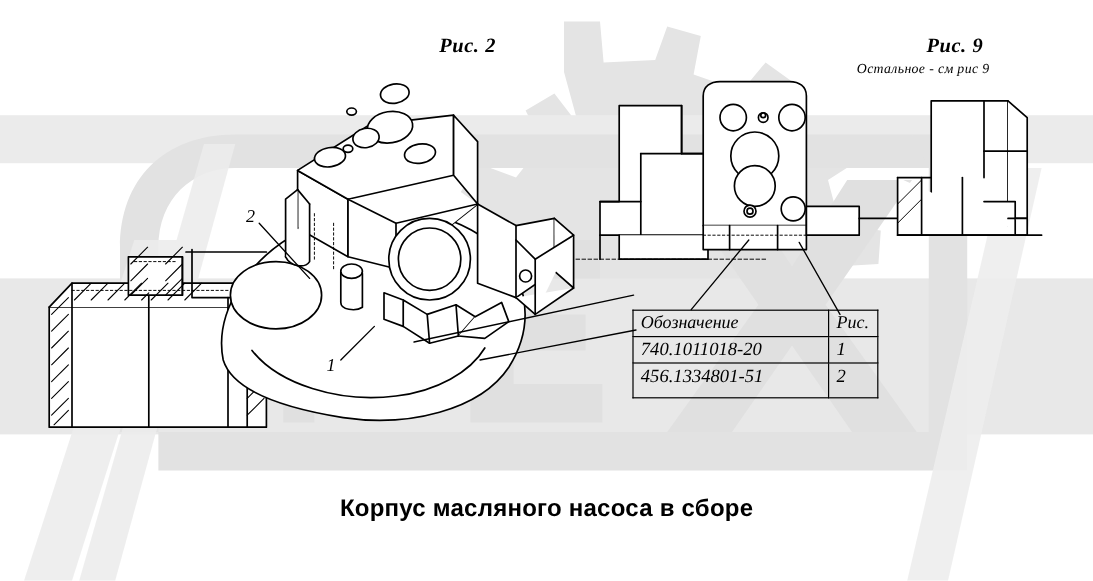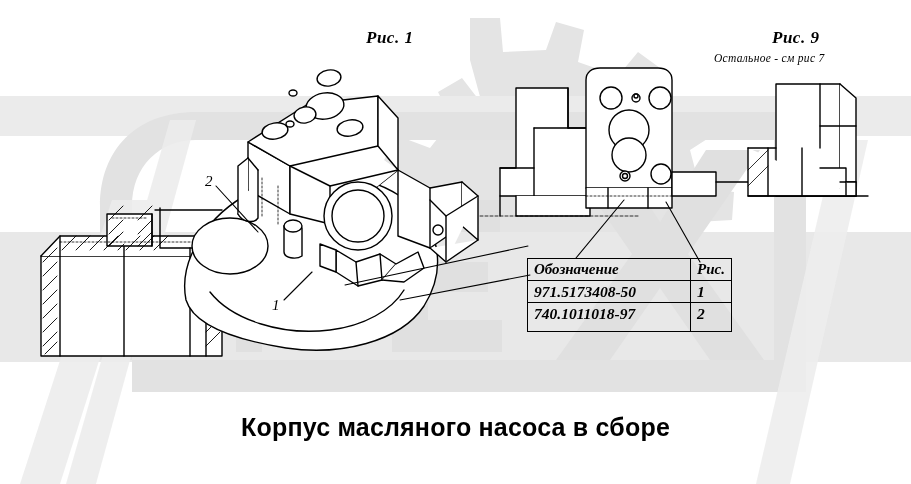--- a/index.html
+++ b/index.html
@@ -52,41 +52,41 @@
     border-collapse:collapse;
     background:transparent;
     font-family:"Liberation Serif", serif;
     font-style:italic;
     font-size:15px;
     color:#000;
   }
   #spec-table td,#spec-table th{
     border:1.3px solid #000;
     padding:1px 6px;
-    font-weight:bold;
+    font-weight:normal;
     font-style:italic;
     text-align:left;
     background:transparent;
     line-height:1.25;
     white-space:nowrap;
     margin-left:28px;
   }
   #spec-table .c-desig{width:150px;}
   #spec-table .c-fig{width:28px;}
   #spec-table thead td{font-size:15px;}
   #spec-table tbody td{font-size:15.5px;}
   #spec-table tbody tr:last-child td{height:26px;vertical-align:top;}
 
   
   #main-title{
     position:absolute;left:0;top:413px;width:911px;
     text-align:center;
     font-family:"Liberation Sans", sans-serif;
     font-weight:bold;
-    font-size:25px;
+    font-size:20px;
     color:#000;
     letter-spacing:.2px;
   }
 </style>
 </head>
 <body>
 
 <div id="root">
 
   <svg class="wm" viewBox="0 0 911 484" xmlns="http://www.w3.org/2000/svg">
@@ -303,44 +303,44 @@
       <path d="M840,182 L856,182"></path>
       <path d="M846,182 L856,182 L856,196"></path>
 
       <path d="M748,170 L768,150" stroke-width="0.8"></path>
       <path d="M748,186 L768,166" stroke-width="0.8"></path>
 
       <path d="M748,196 L868,196"></path>
     </g>
   </svg>
 
-  <div class="figlabel" id="fig1-label">Рис. 1</div>
+  <div class="figlabel" id="fig1-label">Рис. 2</div>
 
   <div class="figlabel" id="fig2-label">Рис. 9</div>
 
-  <div id="fig2-sub">Остальное - см  рис  7</div>
+  <div id="fig2-sub">Остальное - см  рис  9</div>
 
   <div class="callout" id="callout-2">2</div>
 
   <div class="callout" id="callout-1">1</div>
 
   <table id="spec-table">
     <thead>
       <tr>
         <td class="c-desig">Обозначение</td>
         <td class="c-fig">Рис.</td>
       </tr>
     </thead>
     <tbody>
       <tr>
-        <td class="c-desig">971.5173408-50</td>
+        <td class="c-desig">740.1011018-20</td>
         <td class="c-fig">1</td>
       </tr>
       <tr>
-        <td class="c-desig">740.1011018-97</td>
+        <td class="c-desig">456.1334801-51</td>
         <td class="c-fig">2</td>
       </tr>
     </tbody>
   </table>
 
   <div id="main-title">Корпус масляного насоса в сборе</div>
 
 </div>
 
 </body></html>

